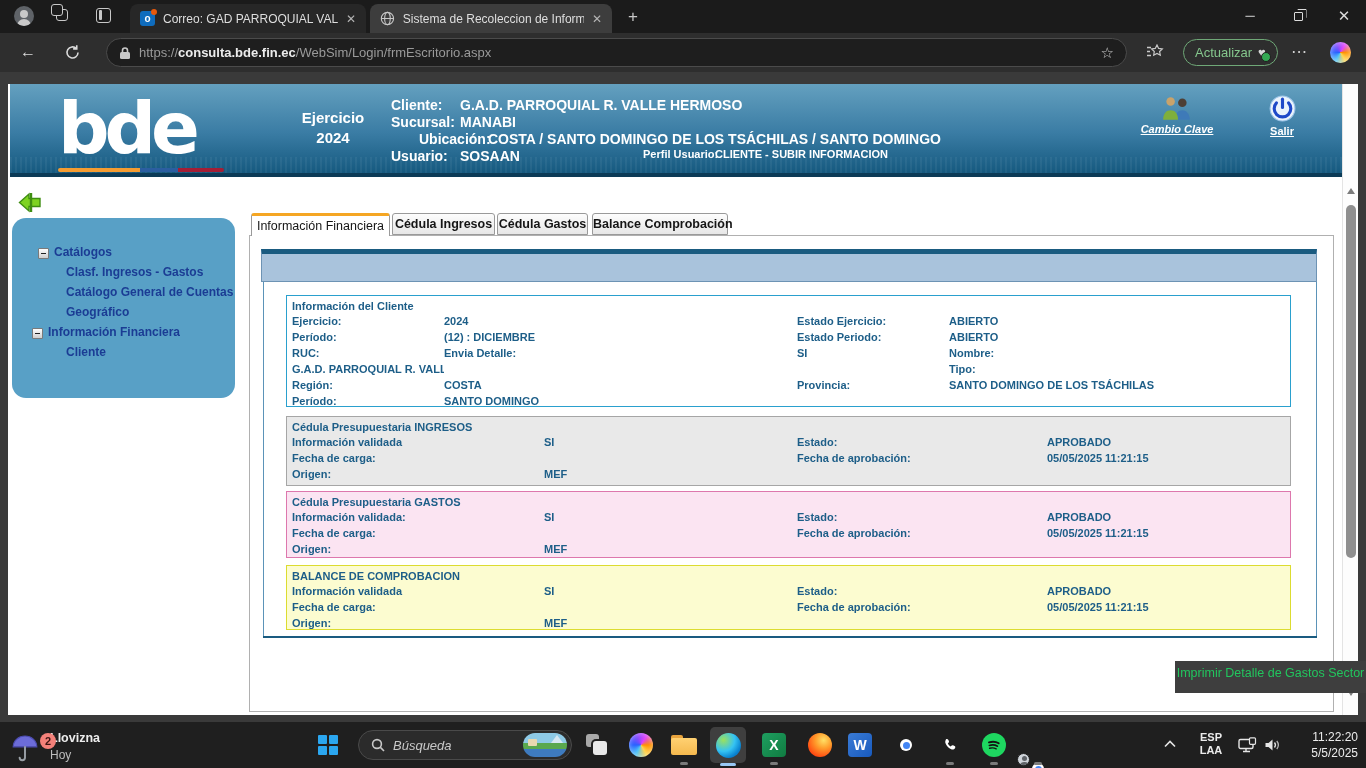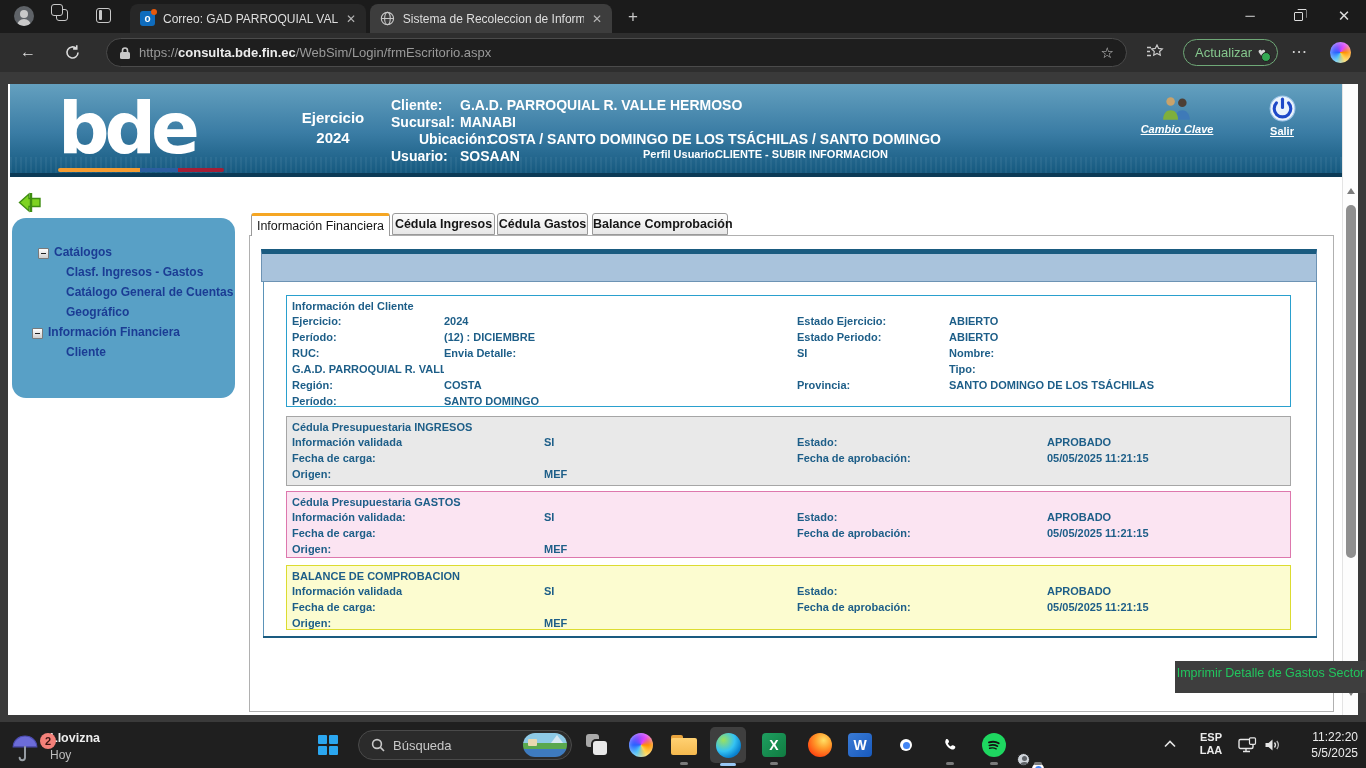--- a/index.html
+++ b/index.html
@@ -96,21 +96,21 @@
   .tooltip{position:absolute;left:1175px;top:625px;width:191px;height:32px;background:#3e3e3e;color:#22c55e;font-size:12.5px;line-height:24px;text-align:center;white-space:nowrap;z-index:9;margin-top:36px;}
 
   
   .taskbar{position:absolute;left:0;top:722px;width:1366px;height:46px;background:#1f1f1f;}
   .tb{position:absolute;}
   .weather-badge{position:absolute;left:28px;top:2px;width:16px;height:16px;border-radius:50%;background:#f4817a;color:#3d1513;font-size:11px;font-weight:bold;text-align:center;line-height:16px;z-index:2;}
   .wtxt1{color:#ececec;font-size:12.5px;font-weight:bold;}
   .wtxt2{color:#bdbdbd;font-size:12px;margin-top:3px;}
   .startbtn{width:20px;height:20px;display:grid;grid-template-columns:9px 9px;grid-template-rows:9px 9px;gap:2px;}
   .startbtn i{background:#2ba7f0;border-radius:1px;}
-  .searchpill{left:358px;top:8px;width:214px;height:30px;background:#2b2b2b;border:1px solid #4a4a4a;border-radius:15px;display:flex;align-items:center;padding:0 4px 0 12px;gap:8px;position:absolute;}
+  .searchpill{left:358px;top:8px;width:214px;height:30px;background:#2b2b2b;border:1px solid #4a4a4a;border-radius:15px;display:flex;align-items:center;padding:0 4px 0 12px;gap:8px;position:absolute;font-style:italic;}
   .searchpill .ph{color:#c8c8c8;font-size:13px;flex:1;}
   .scene{width:44px;height:24px;border-radius:12px;background:linear-gradient(180deg,#8ecae6 0 40%,#5aa84e 40% 68%,#3e7bbf 68% 100%);position:relative;overflow:hidden;}
   .scene:before{content:"";position:absolute;left:5px;top:6px;width:9px;height:7px;background:#e8d8b0;border-radius:1px;}
   .scene:after{content:"";position:absolute;right:4px;top:2px;width:12px;height:8px;background:#d7e8f2;clip-path:polygon(50% 0,100% 100%,0 100%);}
   .taskview{position:relative;width:22px;height:22px;}
   .taskview:before{content:"";position:absolute;left:0;top:0;width:13px;height:13px;background:#a9a9a9;border-radius:3px;}
   .taskview:after{content:"";position:absolute;left:7px;top:7px;width:14px;height:14px;background:#e9e9e9;border-radius:3px;box-shadow:0 0 0 2px #1f1f1f;}
   .folder{position:relative;width:26px;height:20px;}
   .folder:before{content:"";position:absolute;left:0;top:0;width:12px;height:7px;background:#e8a33d;border-radius:2px 2px 0 0;}
   .folder:after{content:"";position:absolute;left:0;top:3px;width:26px;height:17px;background:linear-gradient(#ffd172,#f5b94e);border-radius:2px;}

